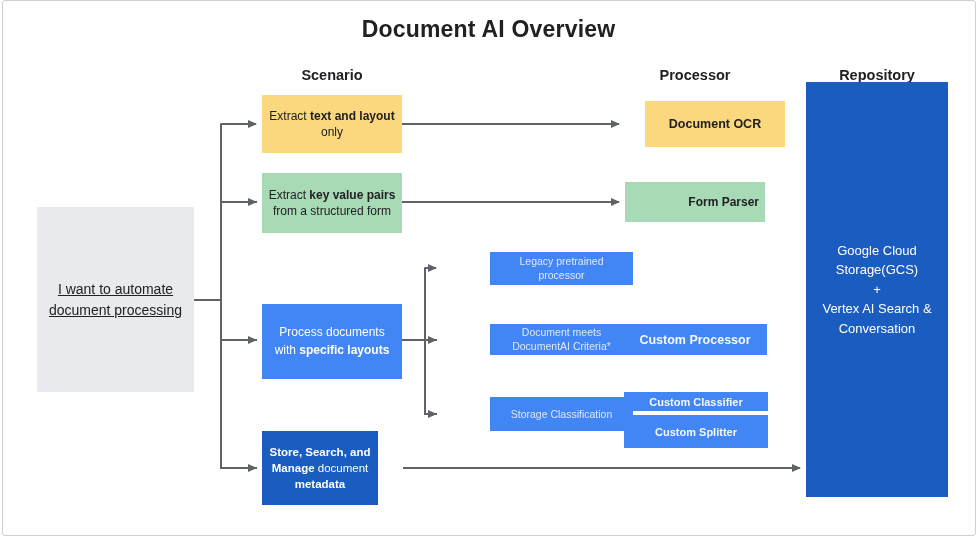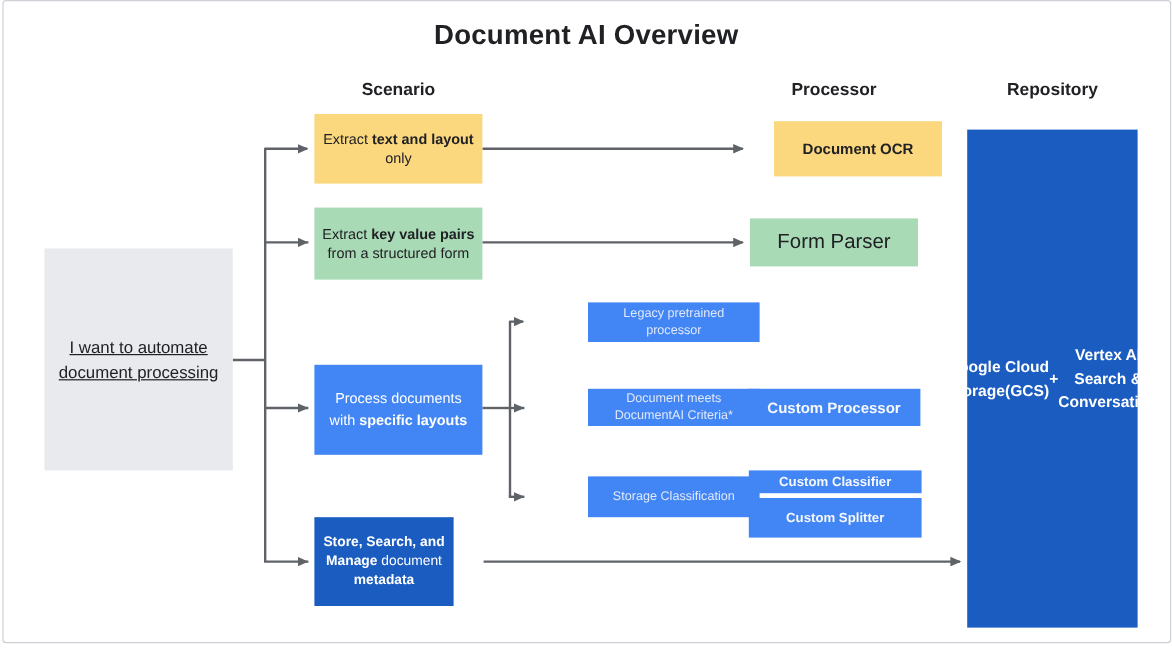--- a/index.html
+++ b/index.html
@@ -20,30 +20,30 @@
   .yellow{background:var(--yellow);color:var(--ink);}
   .green{background:var(--green);color:var(--ink);}
   .blue{background:var(--blue);color:#fff;}
   .darkblue{background:var(--dark-blue);color:#fff;}
   .graybox{background:var(--gray-box);color:var(--ink);}
   .dim{color:#DFE8FB;margin-left:48px;}
   .p-start{left:37px;top:207px;width:157px;height:185px;font-size:14px;line-height:1.5;text-decoration:underline;}
   .p-extract{left:262px;top:95px;width:140px;height:58px;font-size:12px;line-height:1.35;}
   .p-ocr{left:625px;top:101px;width:140px;height:46px;font-size:12.5px;font-weight:700;margin-left:20px;}
   .p-pairs{left:262px;top:173px;width:140px;height:60px;font-size:12px;line-height:1.35;}
-  .p-form{left:625px;top:182px;width:140px;height:40px;font-size:17px;font-weight:400;}
+  .p-form{left:625px;top:182px;width:140px;height:40px;font-size:12px;font-weight:700;justify-content:flex-end;}
   .p-process{left:262px;top:304px;width:140px;height:75px;font-size:12px;line-height:1.45;}
   .p-legacy{left:442px;top:252px;width:143px;height:33px;font-size:10.5px;line-height:1.3;}
   .p-criteria{left:442px;top:324px;width:143px;height:31px;font-size:10.5px;line-height:1.3;}
   .p-customproc{left:623px;top:324px;width:144px;height:31px;font-size:12.5px;font-weight:700;color:#F5F8FE;}
   .p-classification{left:442px;top:397px;width:143px;height:34px;font-size:10.5px;}
   .p-classifier{left:624px;top:392px;width:144px;height:19px;font-size:11px;font-weight:700;color:#F5F8FE;align-items:flex-end;}
   .p-splitter{left:624px;top:415px;width:144px;height:33px;font-size:11px;font-weight:700;color:#F5F8FE;}
   .p-store{left:262px;top:431px;width:116px;height:74px;font-size:11.5px;line-height:1.4;}
-  .p-repo{left:806px;top:108px;width:142px;height:415px;font-size:13px;line-height:1.5;font-weight:700;flex-direction:row;}
+  .p-repo{left:806px;top:82px;width:142px;height:415px;font-size:13px;line-height:1.5;font-weight:400;flex-direction:column;}
 </style>
 </head>
 <body>
 
 <div class="canvas">
   <div class="frame"></div>
 
   <div class="title">Document AI Overview</div>
 
   <div class="col-header h-scenario">Scenario</div>

